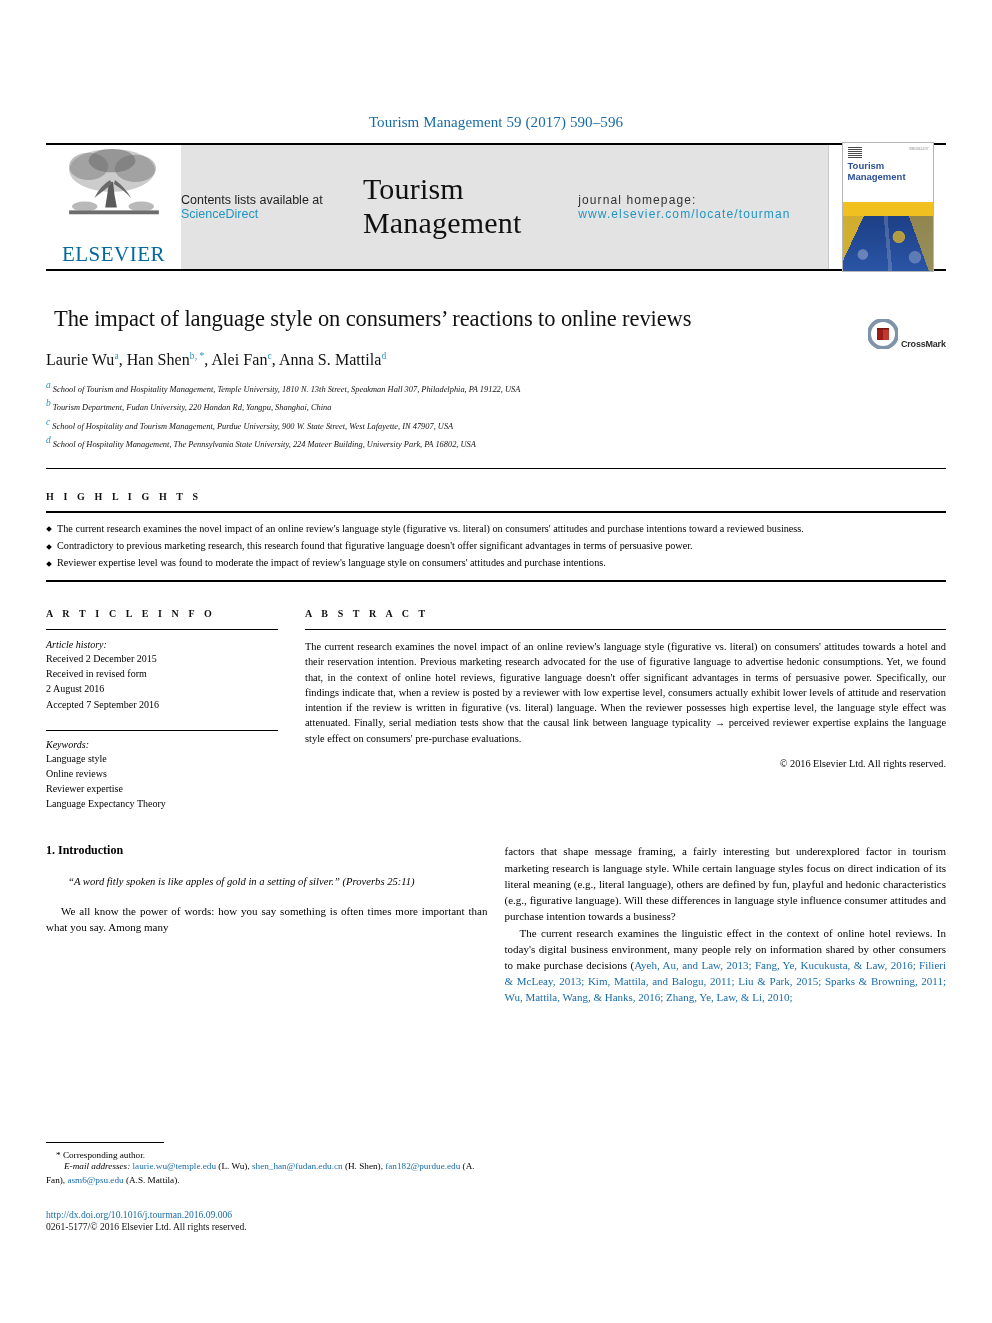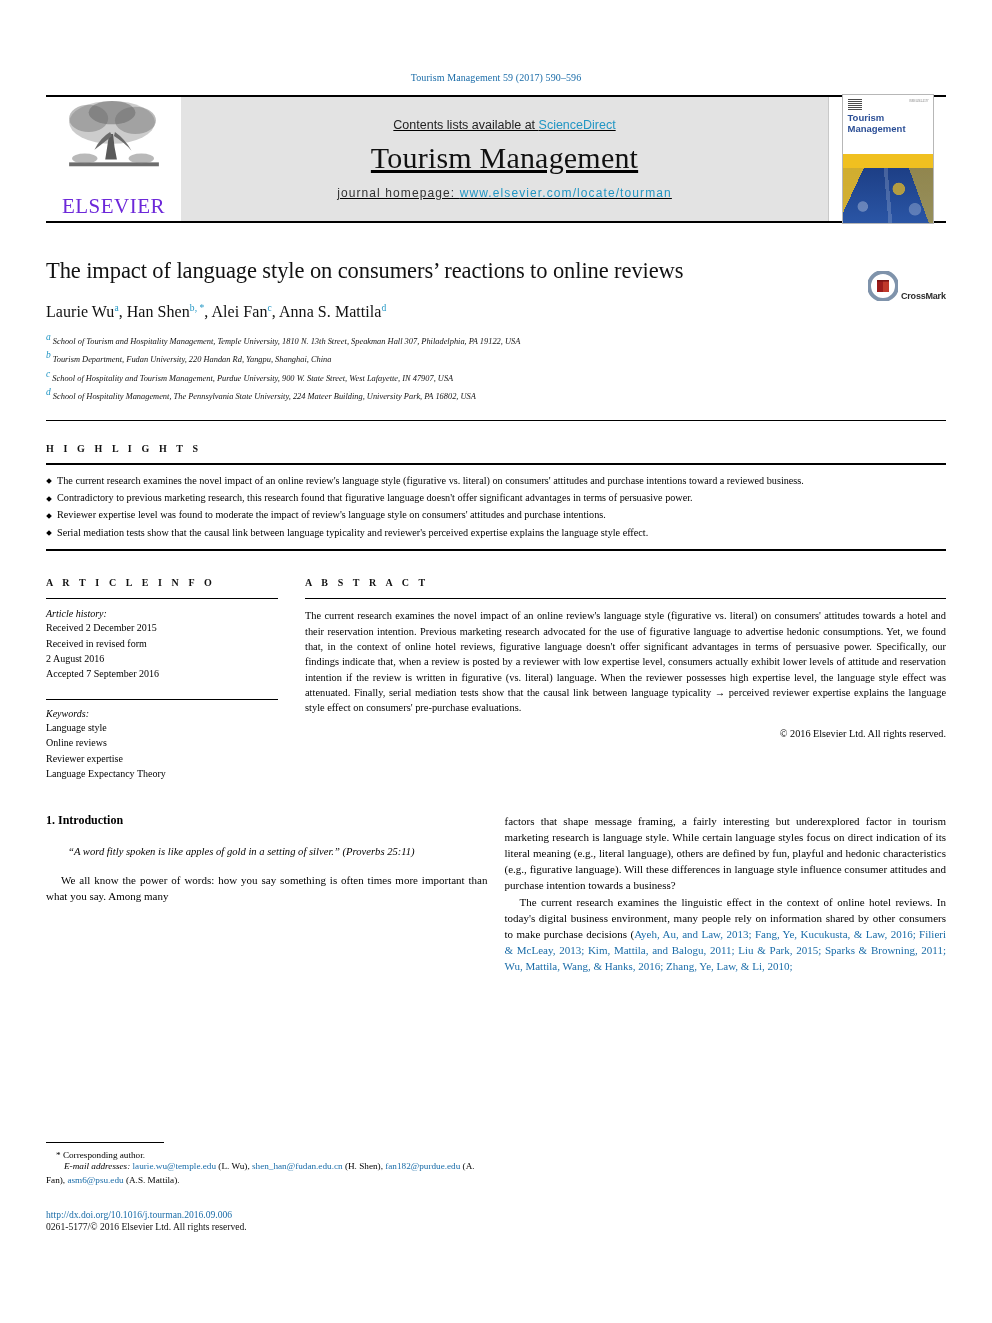--- a/index.html
+++ b/index.html
@@ -13,23 +13,23 @@
     position: relative;
     overflow: hidden;
   }
 
   .page { position: relative; width: 992px; height: 1323px; padding: 0; }
 
   
   .running-head {
     text-align: center;
     color: #1a6ca8;
-    font-size: 10px;
+    font-size: 15px;
     letter-spacing: .1px;
-    padding-top: 72px;
+    padding-top: 114px;
   }
 
   
   .masthead {
     margin: 12px 46px 0 46px;
     display: flex;
     align-items: stretch;
     border-top: 2.5px solid #000;
     border-bottom: 2.5px solid #000;
     height: 128px;
@@ -40,35 +40,33 @@
     display: flex;
     flex-direction: column;
     align-items: center;
     justify-content: flex-end;
     padding-bottom: 4px;
     background: #fff;
   }
   .tree-svg { display: block; }
   .elsevier-word {
     font-family: "Liberation Serif", serif;
-    color: #6d28d9;
+    color: #0369a1;
     font-size: 21px;
     letter-spacing: .5px;
     line-height: 1;
     margin-top: 19px;
   }
   .center-band {
     flex: 1;
     background: #e3e3e3;
     display: flex;
-    flex-direction: column;
     align-items: center;
     justify-content: center;
-    gap: 2px;
-    text-decoration: underline;
+    gap: 16px;
   }
   .contents-line {
     font-family: "Liberation Sans", sans-serif;
     font-size: 12.5px;
     color: #222;
   }
   .contents-line .sd { color: #2196c4; }
   .journal-title-big {
     font-family: "Liberation Serif", serif;
     font-size: 30px;
@@ -144,21 +142,21 @@
       linear-gradient(85deg, transparent 0 48%, rgba(255,255,255,.18) 48% 52%, transparent 52%);
   }
 
   
   .title-area { margin: 34px 46px 0 46px; position: relative; }
   .paper-title {
     font-size: 22.5px;
     line-height: 1.27;
     font-weight: normal;
     color: #111;
-    margin: 0;
+    margin: 8px;
     max-width: 640px;
     letter-spacing: -.1px;
   }
   .authors {
     font-size: 16px;
     margin-top: 17px;
     color: #111;
     letter-spacing: .05px;
   }
   .authors sup, .aff sup { color: #2196c4; font-size: 9.5px; }
@@ -362,21 +360,20 @@
 
   <hr class="rule-thin">
 
   <div class="highlights">
     <div class="sec-label">H I G H L I G H T S</div>
     <hr class="hl-rule">
     <ul class="hl-list">
       <li class="hl-item">The current research examines the novel impact of an online review's language style (figurative vs. literal) on consumers' attitudes and purchase intentions toward a reviewed business.</li>
       <li class="hl-item">Contradictory to previous marketing research, this research found that figurative language doesn't offer significant advantages in terms of persuasive power.</li>
       <li class="hl-item">Reviewer expertise level was found to moderate the impact of review's language style on consumers' attitudes and purchase intentions.</li>
-      <li class="hl-item">Serial mediation tests show that the causal link between language typicality and reviewer's perceived expertise explains the language style effect.</li>
     </ul>
     <hr class="hl-rule">
   </div>
 
   <div class="info-abstract">
 
     <div class="col-info">
       <div class="sec-label">A R T I C L E  I N F O</div>
       <hr class="ia-rule">
       <div class="hist-head">Article history:</div>

